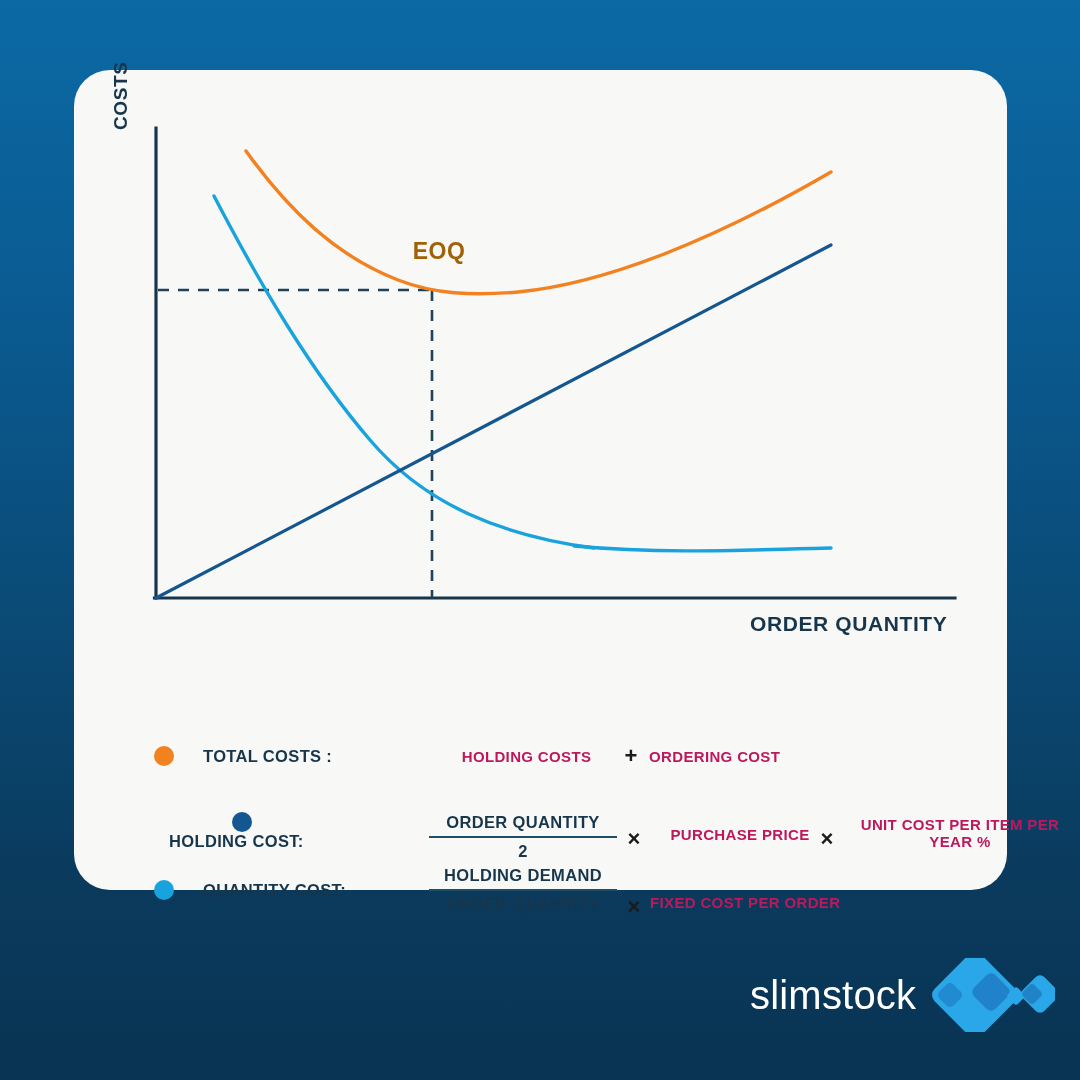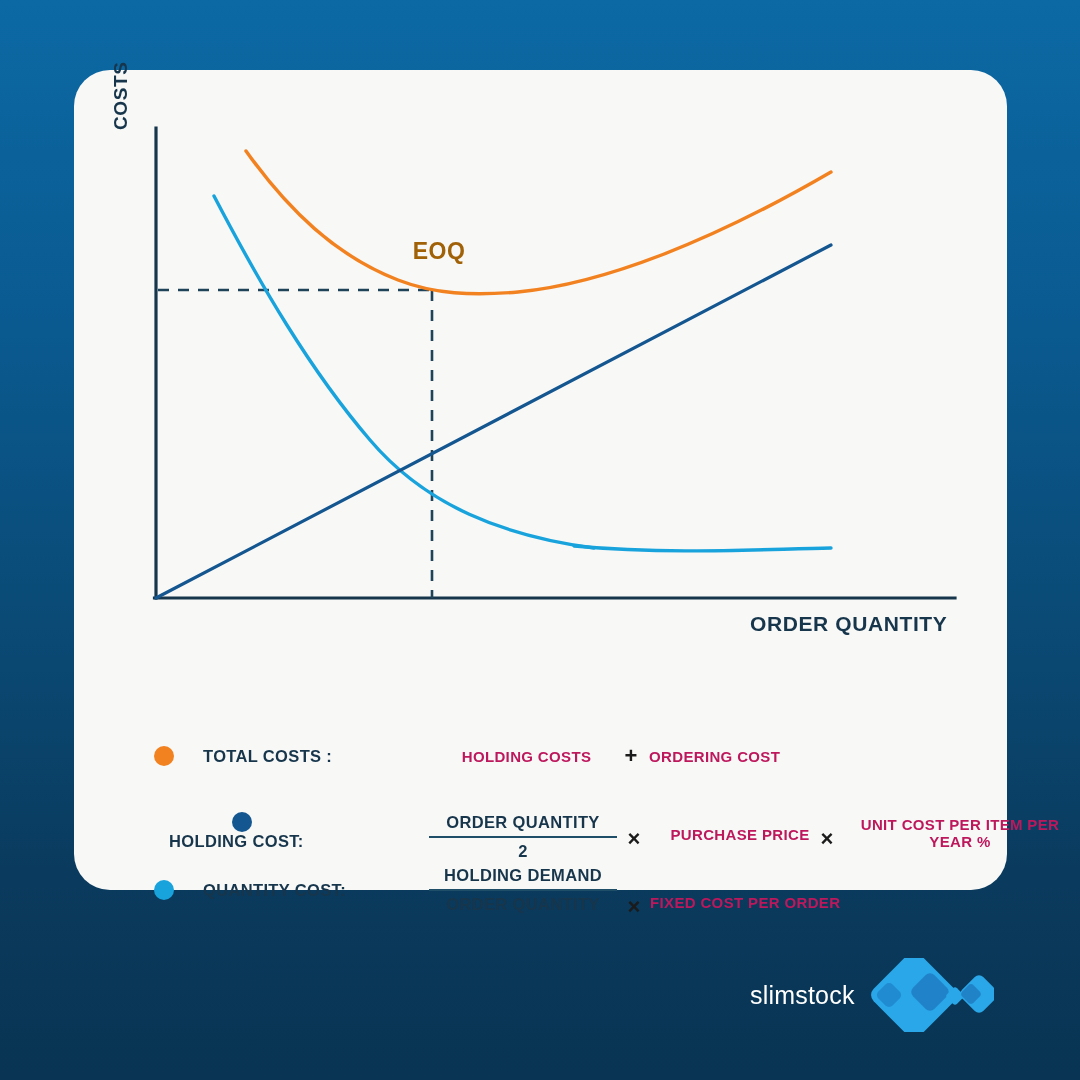--- a/index.html
+++ b/index.html
@@ -143,21 +143,21 @@
   
   #brand {
     position:absolute;
     left:750px; top:955px;
     width:280px; height:80px;
     display:flex;
     align-items:center;
   }
   #brand-word {
     color:#ffffff;
-    font-size:25px;
+    font-size:40px;
     font-weight:400;
     letter-spacing:0.2px;
     margin-right:14px;
     font-family:"Liberation Sans", sans-serif;
   }
   #brand-mark { position:relative; width:125px; height:74px; }
 </style>
 </head>
 <body>
 

